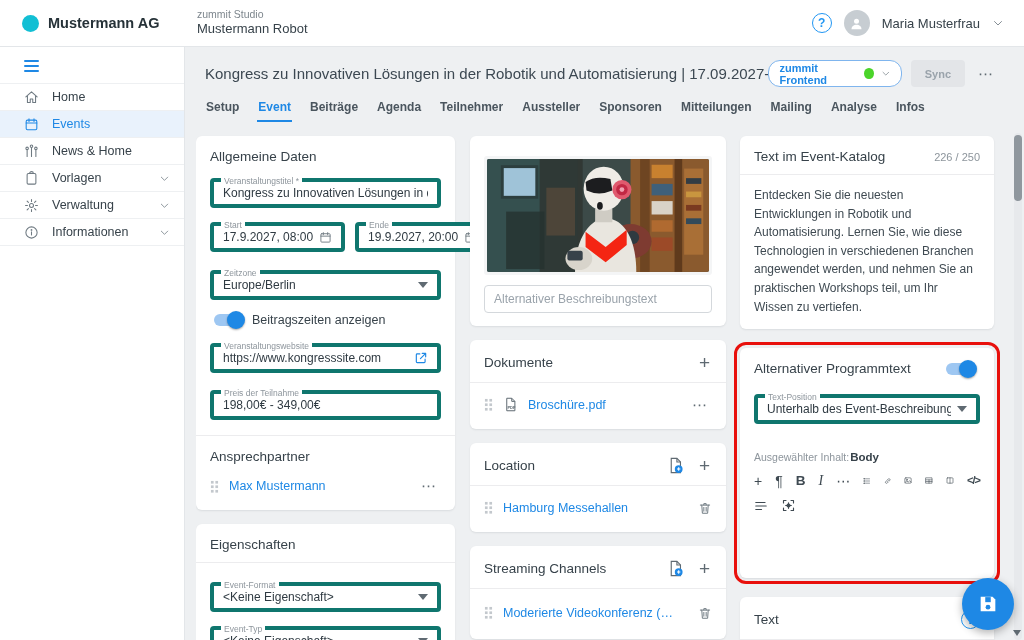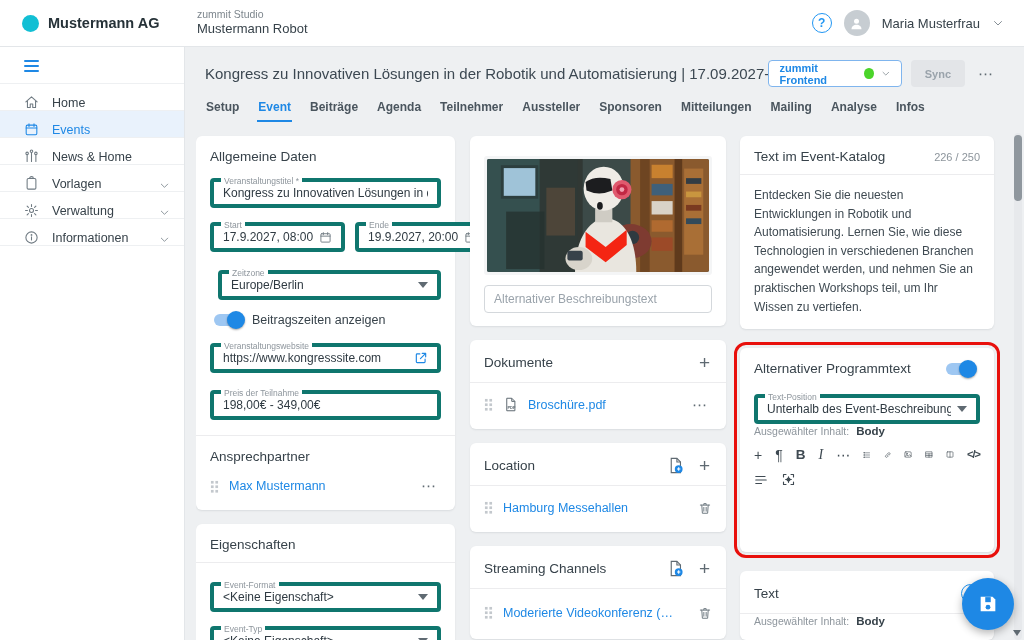--- a/index.html
+++ b/index.html
@@ -17,31 +17,31 @@
   .studio .big { font-size:13px; color:#37424a; }
   .top-right { margin-left:auto; display:flex; align-items:center; gap:12px; padding-right:20px; }
   .help-circle { width:20px; height:20px; border-radius:50%; border:1.6px solid #2196f3; color:#2196f3; font-size:12px; font-weight:700; display:flex; align-items:center; justify-content:center; cursor:pointer; }
   .avatar { width:26px; height:26px; border-radius:50%; background:#c7cdd2; display:flex; align-items:center; justify-content:center; }
   .user-name { font-size:13px; color:#37424a; }
 
   
   .sidebar { position:absolute; top:47px; left:0; width:185px; bottom:0; background:#fff; border-right:1px solid #e3e6e9; z-index:20; }
   .burger { padding:10px 0 8px 24px; border-bottom:1px solid #eef0f2; }
   .burger .line { width:15px; height:2px; background:#1e88e5; margin:3px 0; border-radius:1px; }
-  .side-item { display:flex; align-items:flex-end; gap:13px; height:27px; padding:0 14px 0 24px; border-bottom:1px solid #eef0f2; font-size:12.5px; color:#37424a; cursor:pointer; }
+  .side-item { display:flex; align-items:center; gap:13px; height:27px; padding:0 14px 0 24px; border-bottom:1px solid #eef0f2; font-size:12.5px; color:#37424a; cursor:pointer; }
   .side-item svg { flex:0 0 auto; }
   .side-item.active { background:#e9f2fc; color:#1e88e5; }
   .side-item .chev { margin-left:auto; }
 
   
   .main { position:absolute; left:185px; top:47px; right:0; bottom:0; overflow:hidden; }
   .page-head { position:absolute; top:13px; left:20px; right:26px; display:flex; align-items:center; }
   .page-title { font-size:15px; color:#3c4852; white-space:nowrap; overflow:hidden; max-width:590px; }
   .head-btns { margin-left:auto; display:flex; align-items:center; gap:9px; }
-  .btn-frontend { display:flex; align-items:center; gap:7px; height:27px; padding:0 10px; background:#fff; border:1px solid #7fb5ee; border-radius:4px; cursor:pointer; }
+  .btn-frontend { display:flex; align-items:center; gap:7px; height:27px; padding:0 10px; background:#fff; border:1px solid #7fb5ee; border-radius:12px; cursor:pointer; }
   .btn-frontend .lbl { font-size:11px; font-weight:700; color:#1e88e5; }
   .btn-frontend .dot { width:11px; height:11px; border-radius:50%; background:#4bd42a; }
   .btn-sync { height:27px; padding:0 14px; background:#e3e5e8; border:none; border-radius:4px; font-size:11px; font-weight:700; color:#9aa3ab; cursor:default; }
   .more-dots { font-size:15px; color:#5f6a72; letter-spacing:1px; cursor:pointer; padding:0 4px; }
 
   .tabs { position:absolute; top:49px; left:20px; right:26px; display:flex; gap:17px; border-bottom:0; }
   .tab { font-size:12px; font-weight:600; color:#4a555e; padding:4px 1px 6px; cursor:pointer; white-space:nowrap; }
   .tab.active { color:#1e88e5; border-bottom:2px solid #1e88e5; }
 
   .content { position:absolute; top:86px; left:11px; right:16px; bottom:0; overflow:hidden; }
@@ -85,21 +85,21 @@
   .alt-input::placeholder { color:#9aa3ab; }
 
   .plus-btn { font-size:19px; color:#5f6a72; font-weight:400; cursor:pointer; line-height:1; padding:0 2px; }
   .icon-btn { cursor:pointer; display:flex; align-items:center; }
   .hgap { display:flex; align-items:center; gap:13px; margin-left:auto; }
 
   .counter { margin-left:auto; font-size:11px; color:#8d959c; }
   .body-text { font-size:12px; color:#3f4a52; line-height:1.55; margin-top:11px; }
 
   .red-outline { outline:3px solid #e8100c; outline-offset:3px; }
-  .inhalt-row { display:flex; align-items:baseline; gap:7px; margin-top:1px; }
+  .inhalt-row { display:flex; align-items:baseline; gap:1px; margin-top:27px; }
   .inhalt-label { font-size:10.5px; color:#8d959c; }
   .inhalt-value { font-size:11.5px; color:#37424a; font-weight:700; }
   .tbar { display:flex; align-items:center; gap:13px; margin-top:10px; color:#3f4a52; }
   .tbar .tglyph { font-size:14px; color:#3f4a52; cursor:pointer; line-height:1; }
   .tglyph.bold { font-weight:700; font-size:13.5px; }
   .tglyph.ital { font-style:italic; font-family:"Liberation Serif",serif; font-size:14px; }
   .tglyph.code { font-size:11px; font-weight:600; letter-spacing:-1px; }
   .editor-space { height:52px; }
 
   
@@ -262,21 +262,21 @@
               <span class="val">19.9.2027, 20:00</span>
               <span class="field-ico">
                   <svg class="sico" width="13" height="13" viewBox="0 0 24 24">
                     <rect x="3.5" y="5" width="17" height="15.5" rx="1.5"></rect>
                     <path d="M3.5 9.5h17M8 3v4M16 3v4"></path>
                   </svg>
                 </span>
             </div>
           </div>
 
-          <div class="mfield" style="margin-top:18px;margin-left:8px;">
+          <div class="mfield" style="margin-top:18px;">
             <label>Zeitzone</label>
             <span class="val">Europe/Berlin</span>
             <span class="caret"></span>
           </div>
 
           <div class="toggle-row">
             <span class="toggle"></span>
             <span class="toggle-label">Beitragszeiten anzeigen</span>
           </div>
 

